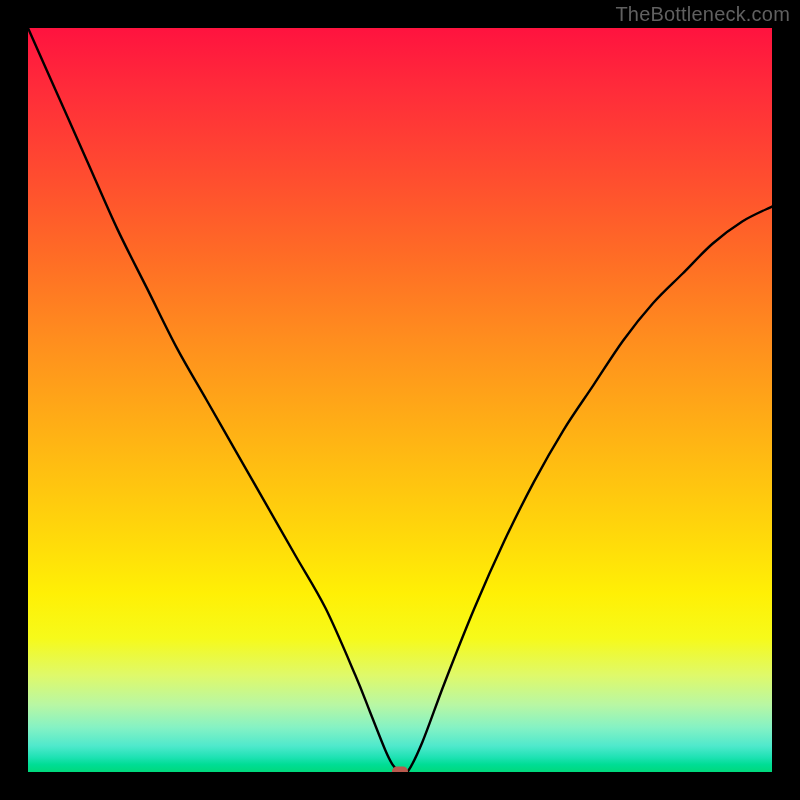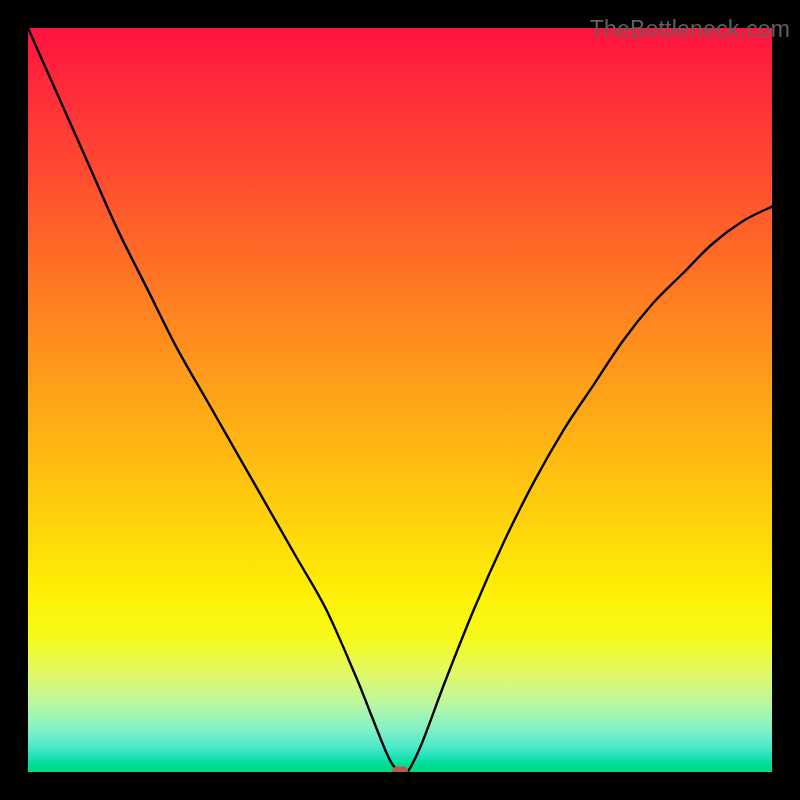--- a/index.html
+++ b/index.html
@@ -12,24 +12,24 @@
     font-family: Arial, Helvetica, sans-serif;
   }
   .frame {
     position: relative;
     width: 800px;
     height: 800px;
     background: #000;
   }
   .watermark {
     position: absolute;
-    top: 16px;
+    top: 3px;
     right: 10px;
     color: #606060;
-    font-size: 23px;
+    font-size: 20px;
     font-weight: 500;
     letter-spacing: 0.2px;
     z-index: 5;
   }
   .plot-area {
     position: absolute;
     left: 28px;
     top: 28px;
     width: 744px;
     height: 744px;

